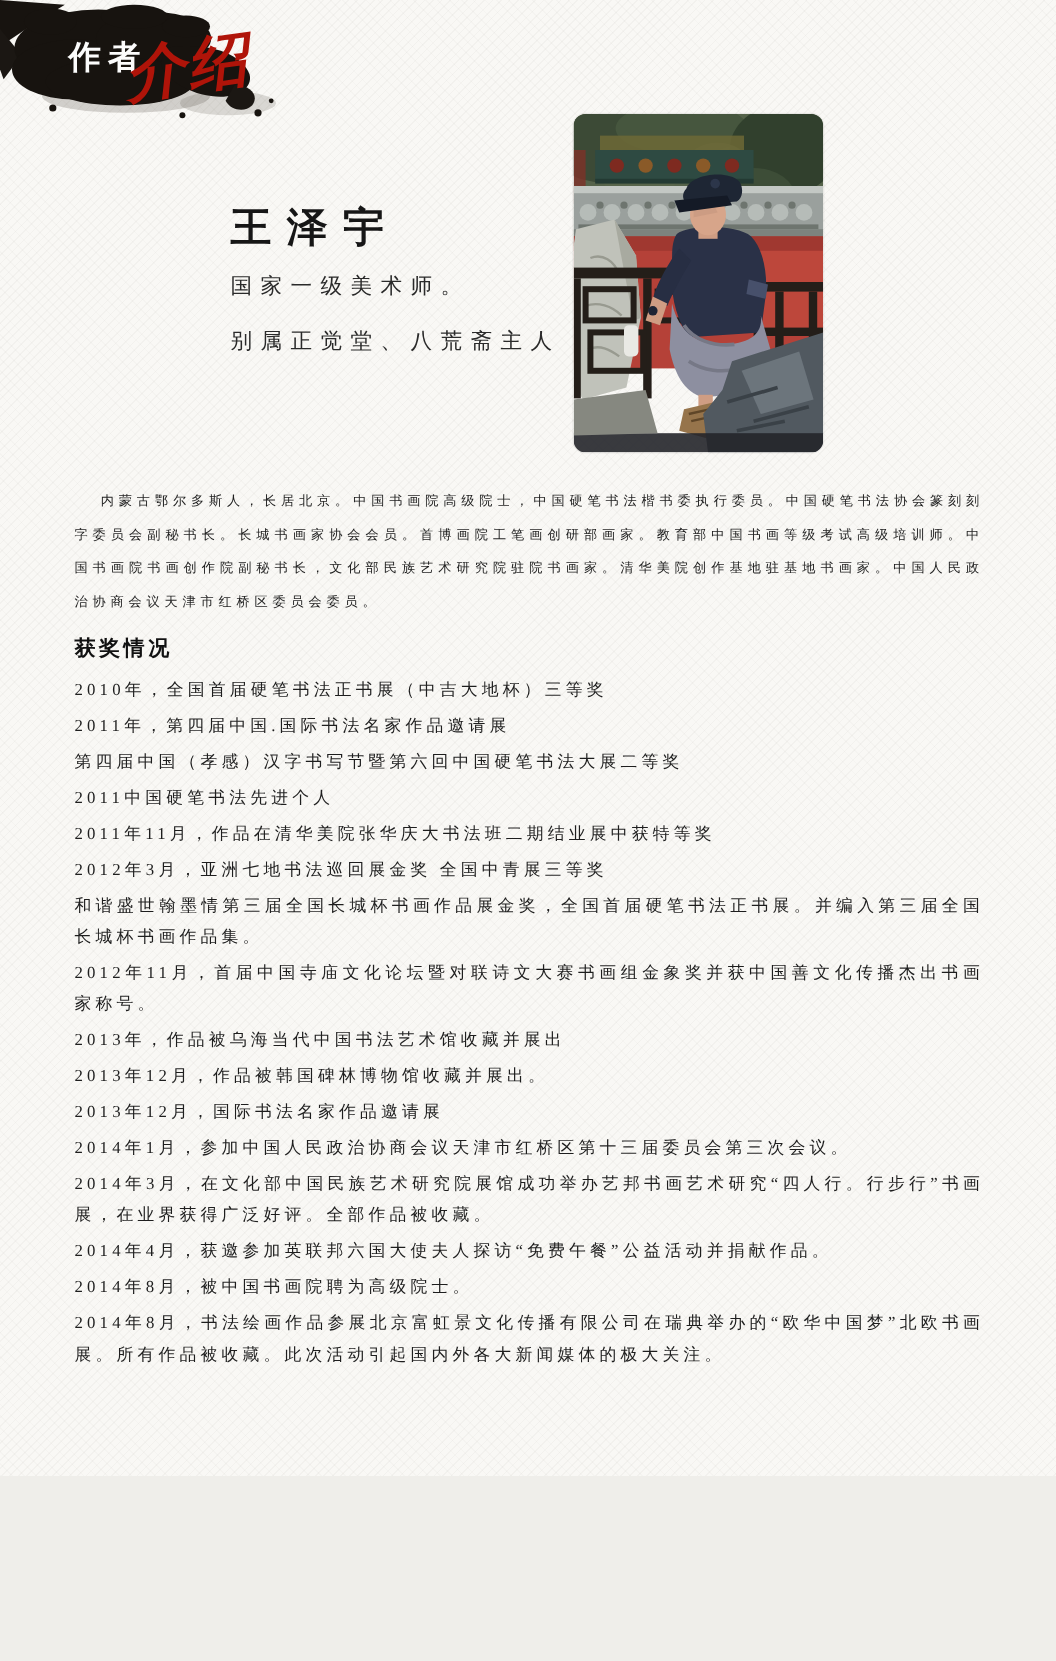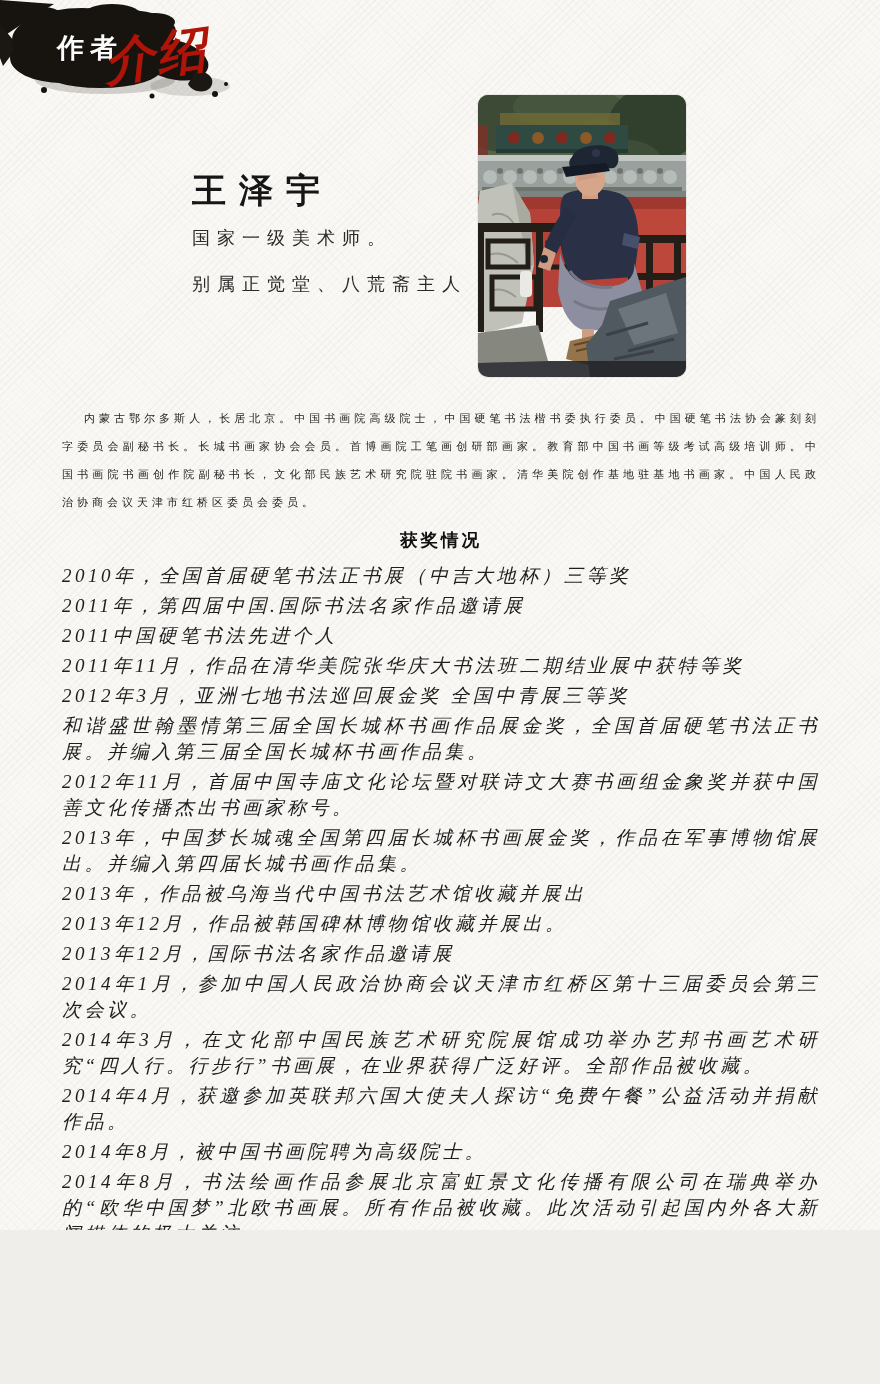--- a/index.html
+++ b/index.html
@@ -38,28 +38,26 @@
   }
   .bio{
     margin:0;
     font-size:11px;line-height:28px;letter-spacing:4px;
     text-align:justify;text-indent:2em;color:#1e1e1e;
   }
   .awards-heading{
     margin:13px 0 12px 0;
     font-size:17.5px;font-weight:bold;letter-spacing:3px;color:#111;
     line-height:22px;
-    text-align:center;
   }
   .awards-list{margin:0;padding:0;list-style:none;}
   .awards-list li{
-    font-size:19px;line-height:26px;letter-spacing:3.5px;
+    font-size:14px;line-height:26px;letter-spacing:3.5px;
     text-align:justify;color:#1e1e1e;
     margin:0 0 4px 0;
-    font-style:italic;
   }
 </style>
 </head>
 <body>
 
 <div class="page">
 
   <svg class="ink-banner" viewBox="0 0 395 128" aria-hidden="true">
     <g>
 
@@ -200,26 +198,26 @@
       <path d="M0,238 L60,230 L70,266 L0,268 Z" fill="#868880"></path>
     </svg>
   </figure>
 
   <main class="content">
     <p class="bio">内蒙古鄂尔多斯人，长居北京。中国书画院高级院士，中国硬笔书法楷书委执行委员。中国硬笔书法协会篆刻刻字委员会副秘书长。长城书画家协会会员。首博画院工笔画创研部画家。教育部中国书画等级考试高级培训师。中国书画院书画创作院副秘书长，文化部民族艺术研究院驻院书画家。清华美院创作基地驻基地书画家。中国人民政治协商会议天津市红桥区委员会委员。</p>
     <h2 class="awards-heading">获奖情况</h2>
     <ul class="awards-list">
       <li>2010年，全国首届硬笔书法正书展（中吉大地杯）三等奖</li>
       <li>2011年，第四届中国.国际书法名家作品邀请展</li>
+      <li>第四届中国（孝感）汉字书写节暨第六回中国硬笔书法大展二等奖</li>
       <li>2011中国硬笔书法先进个人</li>
       <li>2011年11月，作品在清华美院张华庆大书法班二期结业展中获特等奖</li>
       <li>2012年3月，亚洲七地书法巡回展金奖 全国中青展三等奖</li>
       <li>和谐盛世翰墨情第三届全国长城杯书画作品展金奖，全国首届硬笔书法正书展。并编入第三届全国长城杯书画作品集。</li>
       <li>2012年11月，首届中国寺庙文化论坛暨对联诗文大赛书画组金象奖并获中国善文化传播杰出书画家称号。</li>
-      <li>2013年，中国梦长城魂全国第四届长城杯书画展金奖，作品在军事博物馆展出。并编入第四届长城书画作品集。</li>
       <li>2013年，作品被乌海当代中国书法艺术馆收藏并展出</li>
       <li>2013年12月，作品被韩国碑林博物馆收藏并展出。</li>
       <li>2013年12月，国际书法名家作品邀请展</li>
       <li>2014年1月，参加中国人民政治协商会议天津市红桥区第十三届委员会第三次会议。</li>
       <li>2014年3月，在文化部中国民族艺术研究院展馆成功举办艺邦书画艺术研究“四人行。行步行”书画展，在业界获得广泛好评。全部作品被收藏。</li>
       <li>2014年4月，获邀参加英联邦六国大使夫人探访“免费午餐”公益活动并捐献作品。</li>
       <li>2014年8月，被中国书画院聘为高级院士。</li>
       <li>2014年8月，书法绘画作品参展北京富虹景文化传播有限公司在瑞典举办的“欧华中国梦”北欧书画展。所有作品被收藏。此次活动引起国内外各大新闻媒体的极大关注。</li>
     </ul>
   </main>

